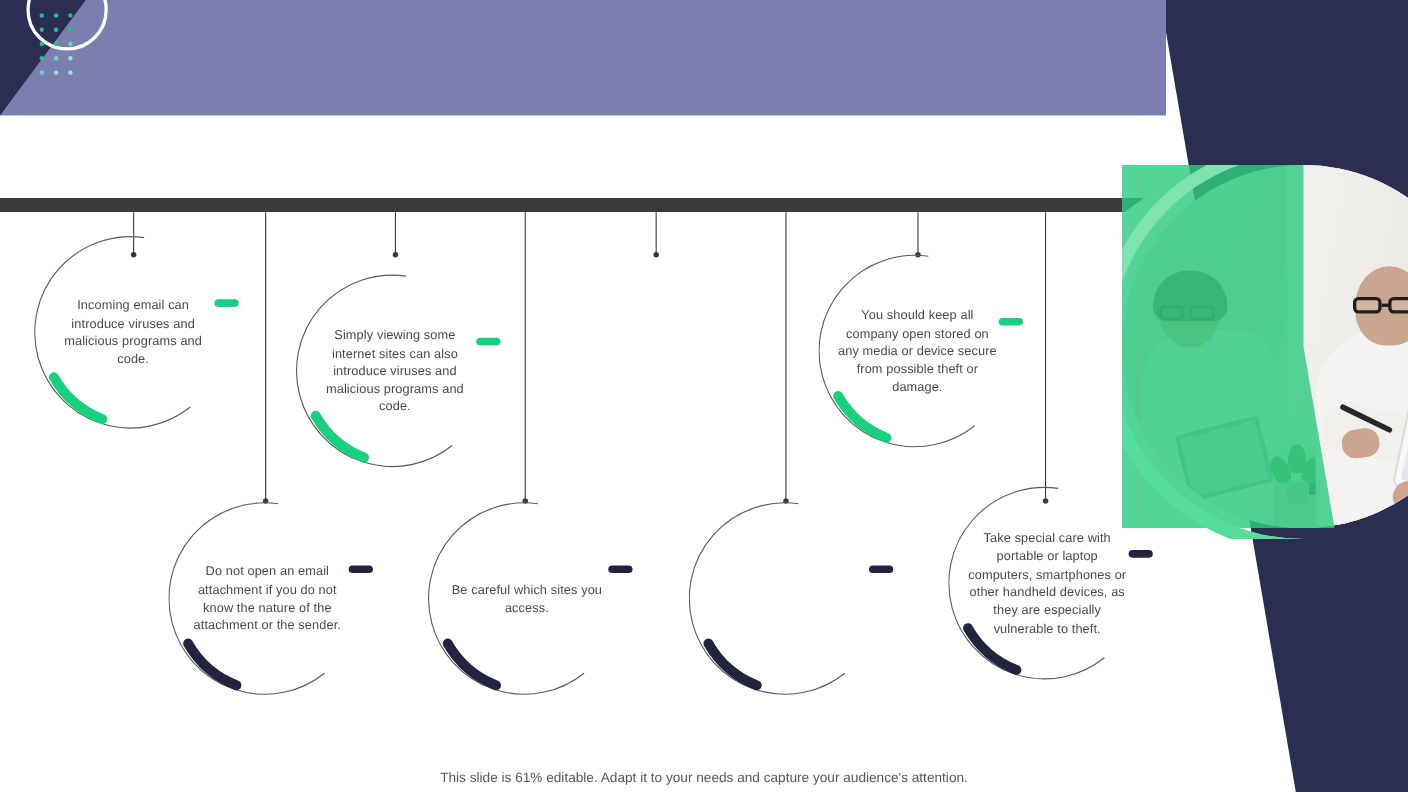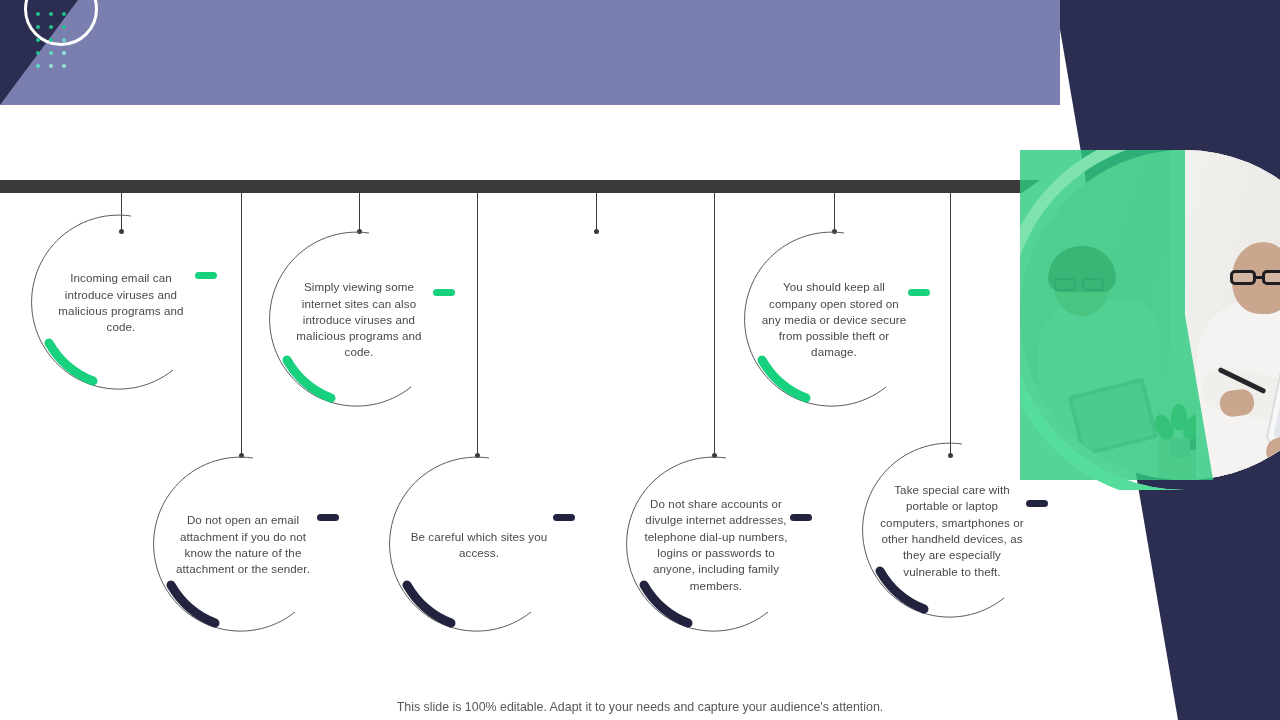--- a/index.html
+++ b/index.html
@@ -229,21 +229,21 @@
 
   <div class="node" style="left:31px;top:213px">
     <svg class="ring" viewBox="0 0 180 180">
       <path d="M100 3 A87 87 0 1 0 142 157" fill="none" stroke="#5a5a5a" stroke-width="1"></path>
       <path d="M18 130 A87 87 0 0 0 62 168" fill="none" stroke="#18d17f" stroke-width="9" stroke-linecap="round"></path>
     </svg>
     <div class="txt">Incoming email can introduce viruses and malicious programs and code.</div>
     <div class="dash green" style="left:164px;top:59px"></div>
   </div>
 
-  <div class="node" style="left:269px;top:230px">
+  <div class="node" style="left:269px;top:248px">
     <svg class="ring" viewBox="0 0 180 180">
       <path d="M100 3 A87 87 0 1 0 142 157" fill="none" stroke="#5a5a5a" stroke-width="1"></path>
       <path d="M18 130 A87 87 0 0 0 62 168" fill="none" stroke="#18d17f" stroke-width="9" stroke-linecap="round"></path>
     </svg>
     <div class="txt">Simply viewing some internet sites can also introduce viruses and malicious programs and code.</div>
     <div class="dash green" style="left:164px;top:59px"></div>
   </div>
 
 
   <div class="node" style="left:744px;top:230px">
@@ -271,21 +271,20 @@
     </svg>
     <div class="txt">Be careful which sites you access.</div>
     <div class="dash navy" style="left:164px;top:59px"></div>
   </div>
 
   <div class="node" style="left:626px;top:455px">
     <svg class="ring" viewBox="0 0 180 180">
       <path d="M100 3 A87 87 0 1 0 142 157" fill="none" stroke="#5a5a5a" stroke-width="1"></path>
       <path d="M18 130 A87 87 0 0 0 62 168" fill="none" stroke="#22243f" stroke-width="9" stroke-linecap="round"></path>
     </svg>
-    <div class="txt">Do not share accounts or divulge internet addresses, telephone dial-up numbers, logins or passwords to anyone, including family members.</div>
     <div class="dash navy" style="left:164px;top:59px"></div>
   </div>
 
   <div class="node" style="left:862px;top:441px">
     <svg class="ring" viewBox="0 0 180 180">
       <path d="M100 3 A87 87 0 1 0 142 157" fill="none" stroke="#5a5a5a" stroke-width="1"></path>
       <path d="M18 130 A87 87 0 0 0 62 168" fill="none" stroke="#22243f" stroke-width="9" stroke-linecap="round"></path>
     </svg>
     <div class="txt">Take special care with portable or laptop computers, smartphones or other handheld devices, as they are especially vulnerable  to theft.</div>
     <div class="dash navy" style="left:164px;top:59px"></div>
@@ -332,16 +331,16 @@
       <div class="ph-tablet">
           <i></i>
         </div>
       <div class="ph-hand2"></div>
     </div>
     <div class="green-wedge"></div>
     <div class="green-arc"></div>
     <div class="green-arc2"></div>
   </div>
 
-  <div class="footer-note">This slide is 100% editable. Adapt it to your needs and capture your audience's attention.</div>
+  <div class="footer-note">This slide is 61% editable. Adapt it to your needs and capture your audience's attention.</div>
   <div class="page-num">15</div>
 
 </div>
 
 </body></html>

